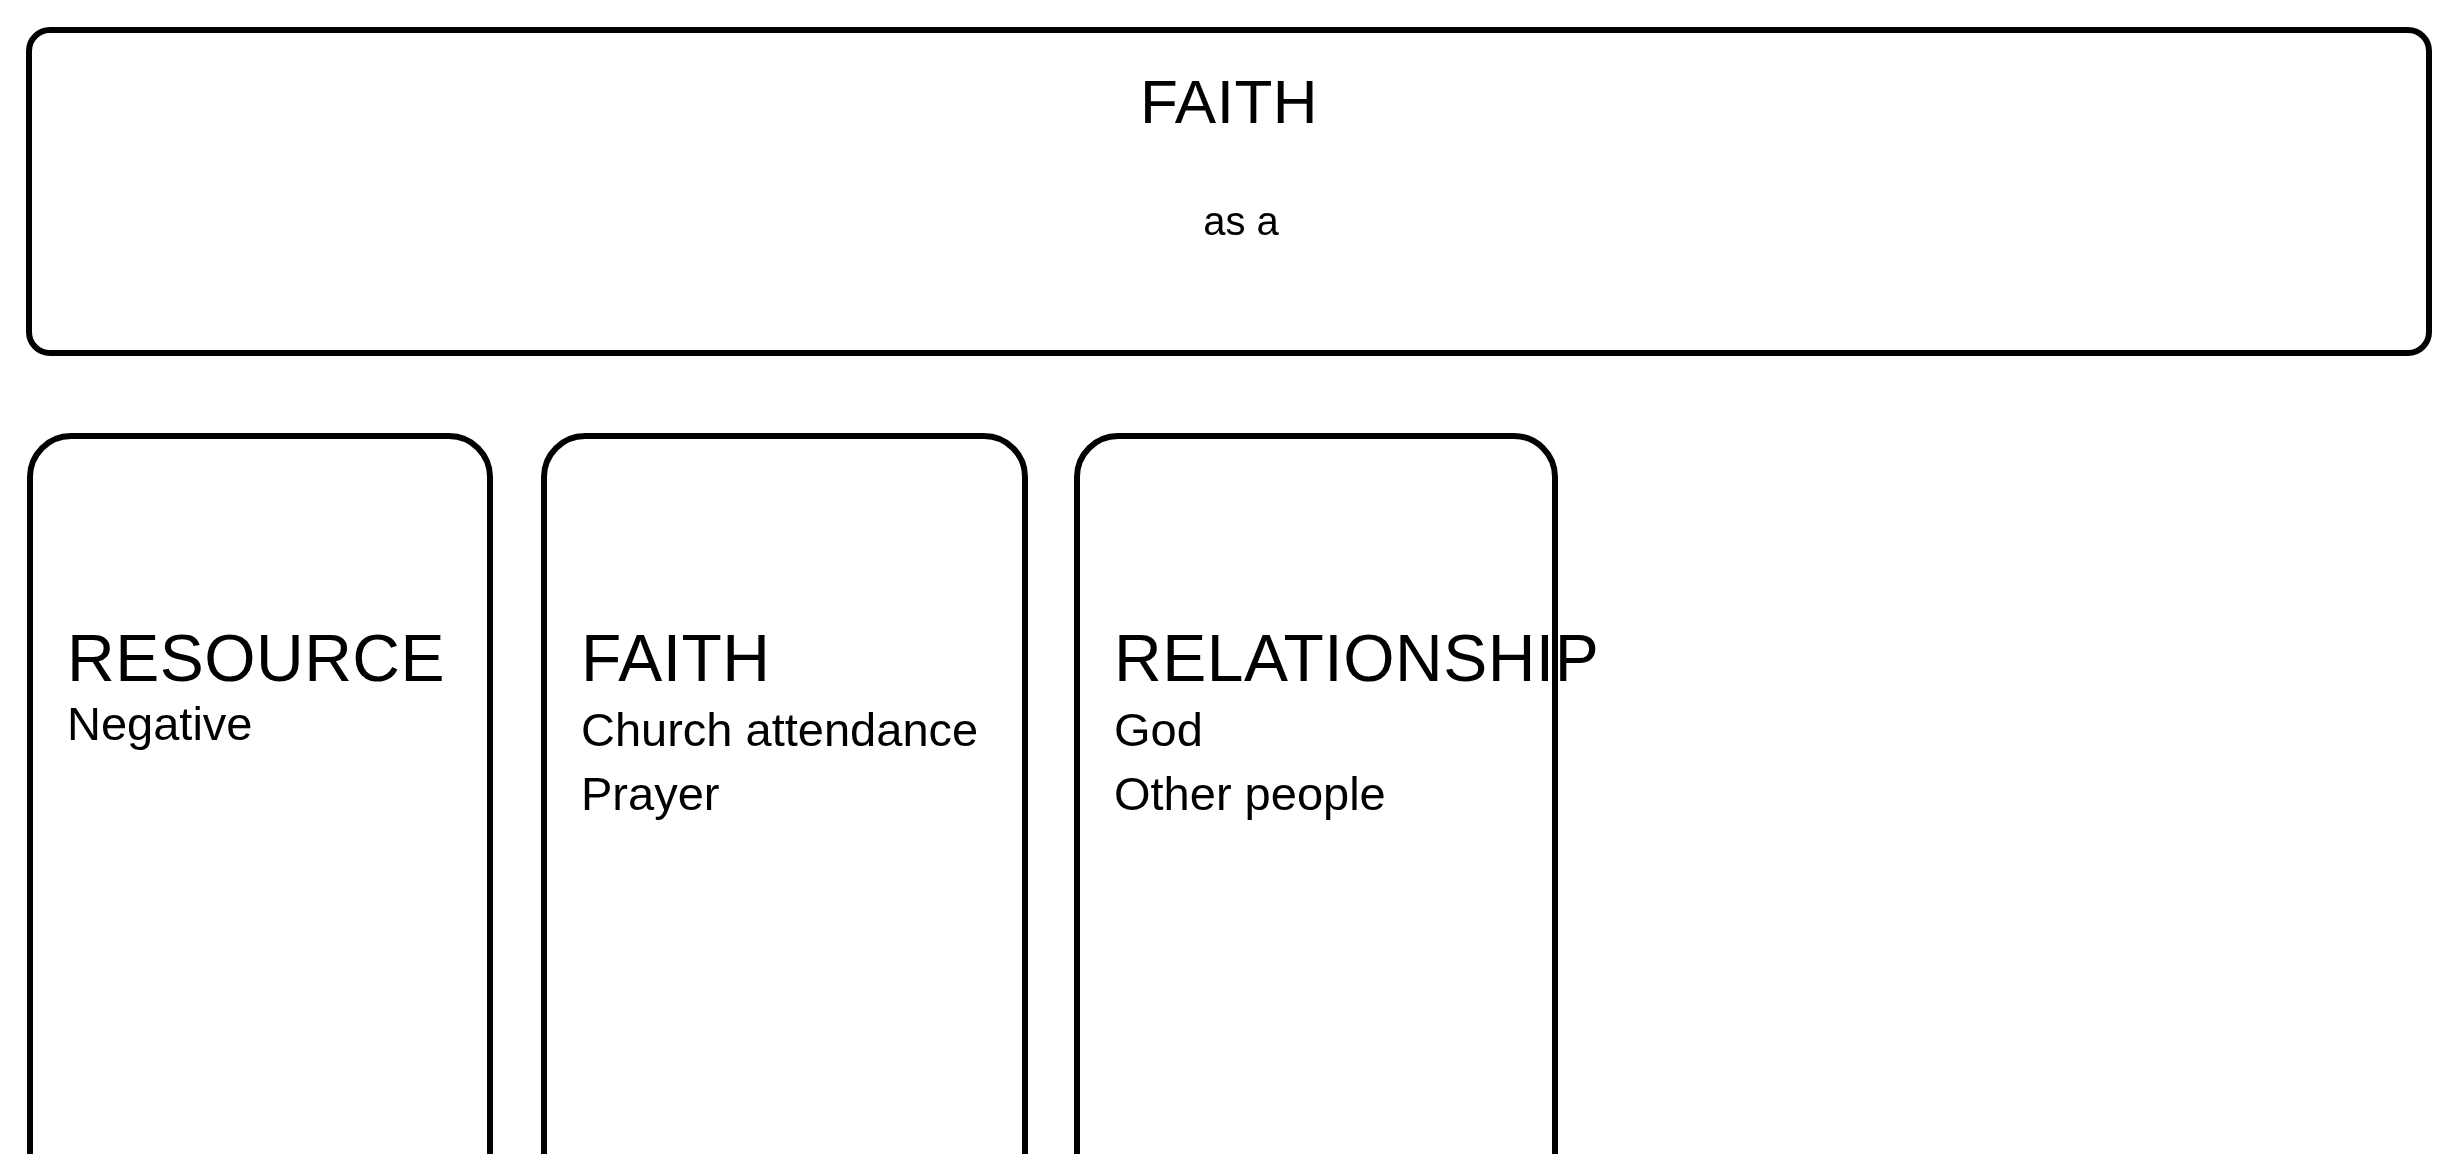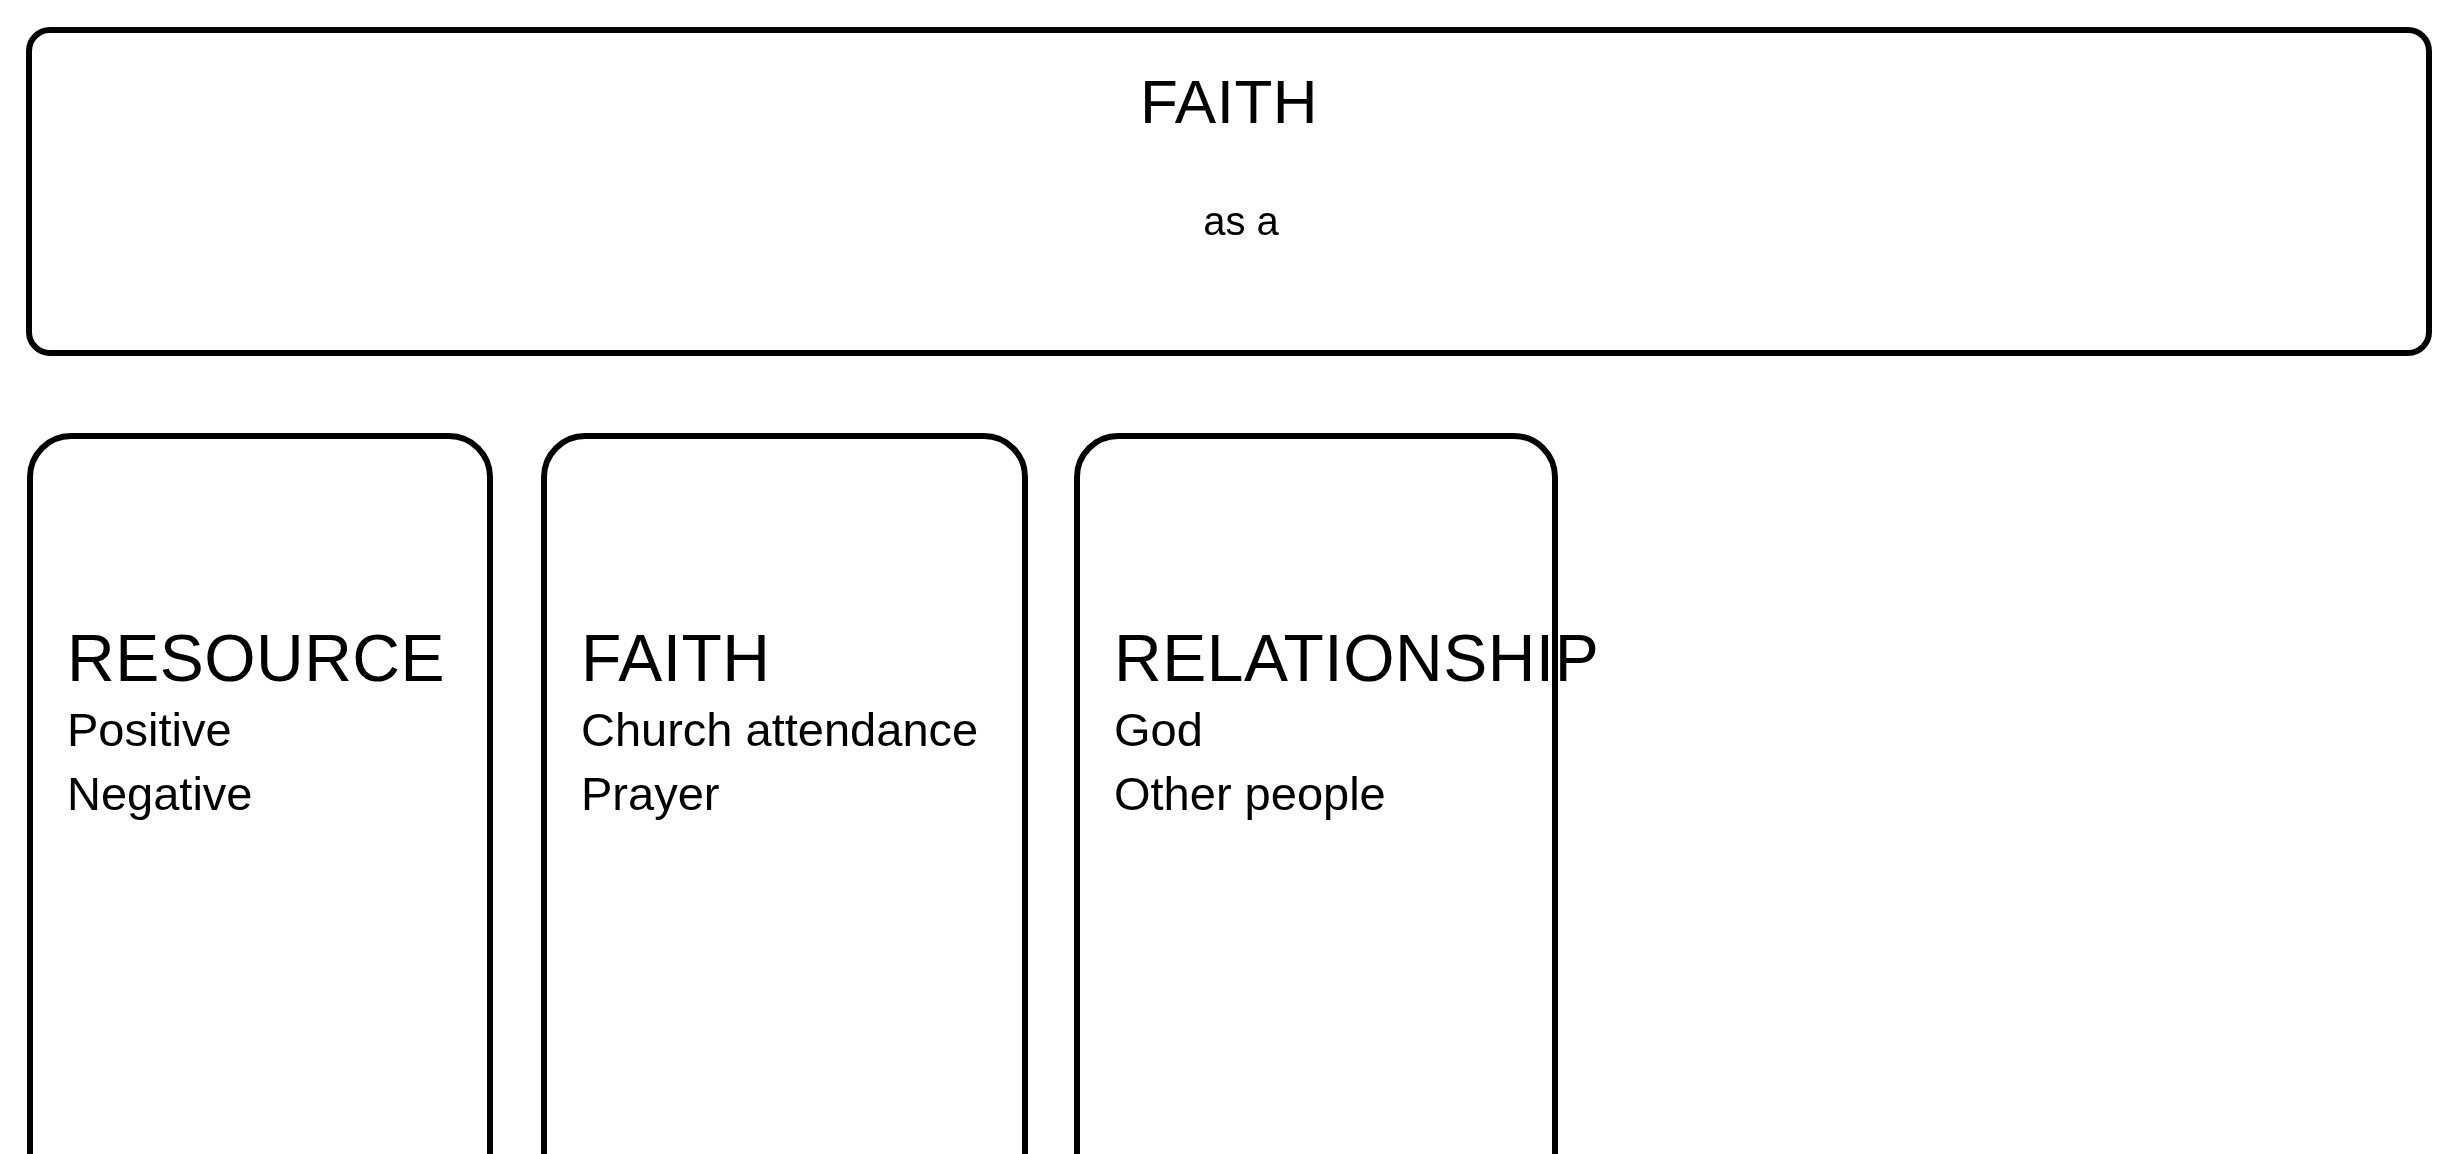--- a/index.html
+++ b/index.html
@@ -100,21 +100,20 @@
 <div class="canvas">
 
   <div class="faith-box">
     <div class="faith-title">FAITH</div>
     <div class="faith-sub">as a</div>
   </div>
 
   <div class="card" id="card-resource">
     <div class="card-inner">
       <div class="card-heading">RESOURCE</div>
-      <div class="card-line first">Positive</div>
       <div class="card-line">Negative</div>
     </div>
   </div>
 
   <div class="card" id="card-ritual">
     <div class="card-inner">
       <div class="card-heading">FAITH</div>
       <div class="card-line first">Church attendance</div>
       <div class="card-line">Prayer</div>
     </div>

